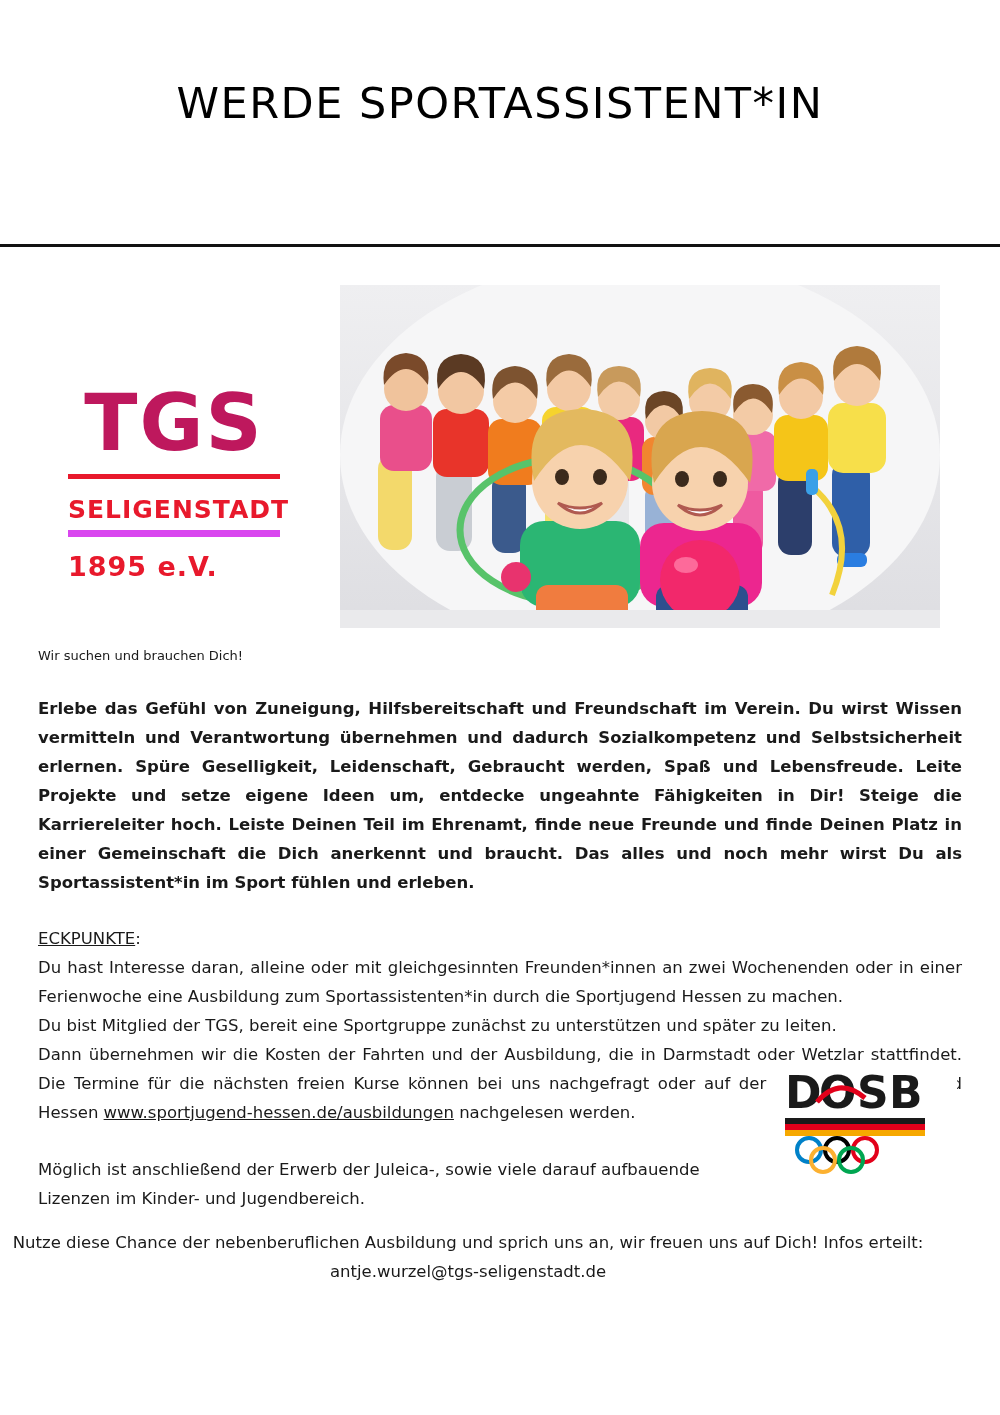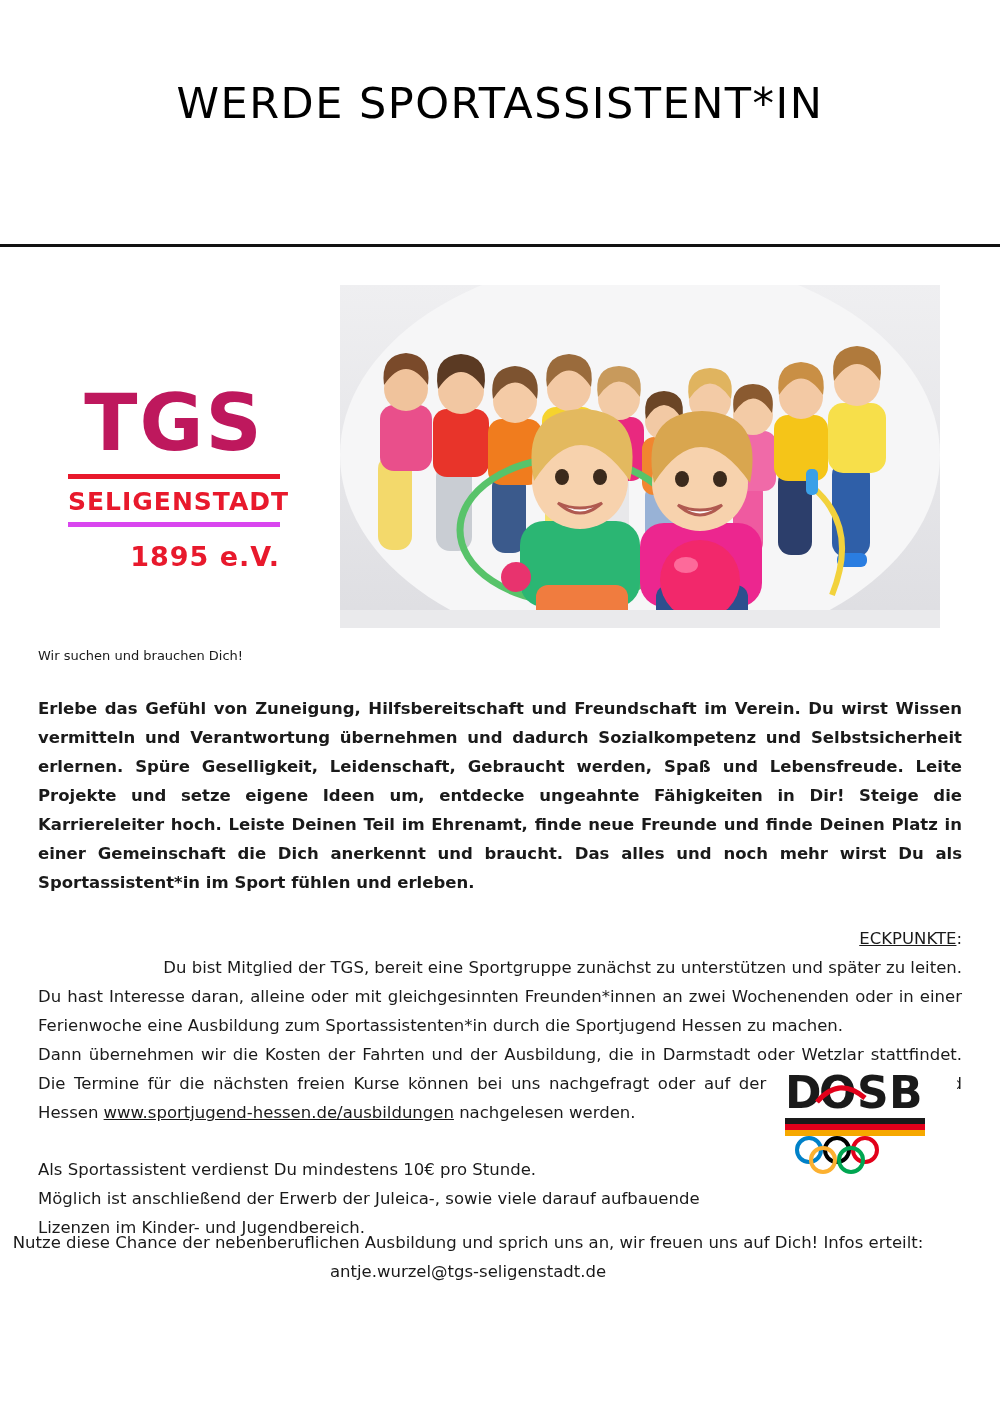--- a/index.html
+++ b/index.html
@@ -66,32 +66,32 @@
   }
   .logo-sub {
     margin-top: 8px;
     font-family: "DejaVu Sans", sans-serif;
     font-size: 25px;
     font-weight: 900;
     color: #e8192c;
     letter-spacing: 1px;
     text-align: left;
     padding-bottom: 6px;
-    border-bottom: 5px solid #d946ef;
+    border-bottom: 7px solid #d946ef;
     border-top: 5px solid #e8192c;
-    padding-top: 8px;
+    padding-top: 16px;
   }
   .logo-year {
     margin-top: 14px;
     font-family: "DejaVu Sans", sans-serif;
     font-size: 27px;
     font-weight: 900;
     color: #e8192c;
     letter-spacing: 1px;
-    text-align: right;
+    text-align: left;
   }
 
   
   .photo {
     position: absolute;
     top: 285px;
     left: 340px;
     width: 600px;
     height: 343px;
     overflow: hidden;
@@ -126,21 +126,21 @@
   }
   .section-label-colon {
     text-decoration: none;
   }
   .bullet-line {
     font-size: 16.5px;
     line-height: 29px;
     margin: 0;
     text-align: justify;
   }
-  .bullet-line.no-justify { text-align: right; }
+  .bullet-line.no-justify { text-align: left; }
   .link {
     color: #1a1a1a;
   }
   .tail-block {
     margin-top: 28px;
   }
   .tail-line {
     font-size: 16.5px;
     line-height: 29px;
     margin: 0;
@@ -300,27 +300,26 @@
 
 <div class="content">
   <p class="lead">Wir suchen und brauchen Dich!</p>
 
   <p class="para">Erlebe das Gefühl von Zuneigung, Hilfsbereitschaft und Freundschaft im Verein. Du wirst Wissen vermitteln und Verantwortung übernehmen und dadurch Sozialkompetenz und Selbstsicherheit erlernen. Spüre Geselligkeit, Leidenschaft, Gebraucht werden, Spaß und Lebensfreude. Leite Projekte und setze eigene Ideen um, entdecke ungeahnte Fähigkeiten in Dir! Steige die Karriereleiter hoch. Leiste Deinen Teil im Ehrenamt, finde neue Freunde und finde Deinen Platz in einer Gemeinschaft die Dich anerkennt und braucht. Das alles und noch mehr wirst Du als Sportassistent*in im Sport fühlen und erleben.</p>
 
   <p class="bullet-line no-justify">
     <span class="section-label">ECKPUNKTE</span><span class="section-label-colon">:</span>
   </p>
 
+  <p class="bullet-line">Du hast Interesse daran, alleine oder mit gleichgesinnten Freunden*innen an zwei Wochenenden oder in einer Ferienwoche eine Ausbildung zum Sportassistenten*in durch die Sportjugend Hessen zu machen.</p>
   <p class="bullet-line no-justify">Du bist Mitglied der TGS, bereit eine Sportgruppe zunächst zu unterstützen und später zu leiten.</p>
-  <p class="bullet-line">Du hast Interesse daran, alleine oder mit gleichgesinnten Freunden*innen an zwei Wochenenden oder in einer Ferienwoche eine Ausbildung zum Sportassistenten*in durch die Sportjugend Hessen zu machen.</p>
 
   <p class="bullet-line"><span>Dann übernehmen wir die Kosten der Fahrten und der Ausbildung, die in Darmstadt oder Wetzlar stattfindet.  Die Termine für die nächsten freien Kurse können bei uns nachgefragt oder auf der Seite der Sportjugend Hessen </span><a class="link" href="#">www.sportjugend-hessen.de/ausbildungen</a><span> nachgelesen werden.</span></p>
 
   <div class="tail-block">
-    <p class="tail-line">Als Sportassistent verdienst Du mindestens 10€ pro Stunde.</p>
     <p class="tail-line">Möglich ist anschließend der Erwerb der Juleica-, sowie viele darauf aufbauende Lizenzen im Kinder- und Jugendbereich.</p>
   </div>
 </div>
 
 <div class="dosb">
   <svg width="182" height="112" viewBox="0 0 182 112" xmlns="http://www.w3.org/2000/svg">
     <rect x="0" y="0" width="182" height="112" fill="#ffffff"></rect>
 
     <text x="10" y="46" font-family="DejaVu Sans, sans-serif" font-size="44" font-weight="bold" fill="#1a1a1a" letter-spacing="1">D</text>
     <text x="44" y="46" font-family="DejaVu Sans, sans-serif" font-size="44" font-weight="bold" fill="#1a1a1a" letter-spacing="1">O</text>

